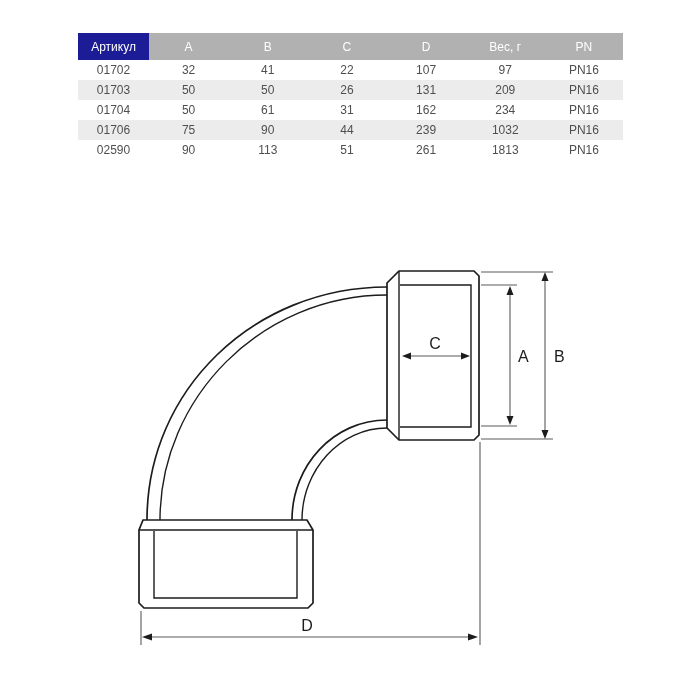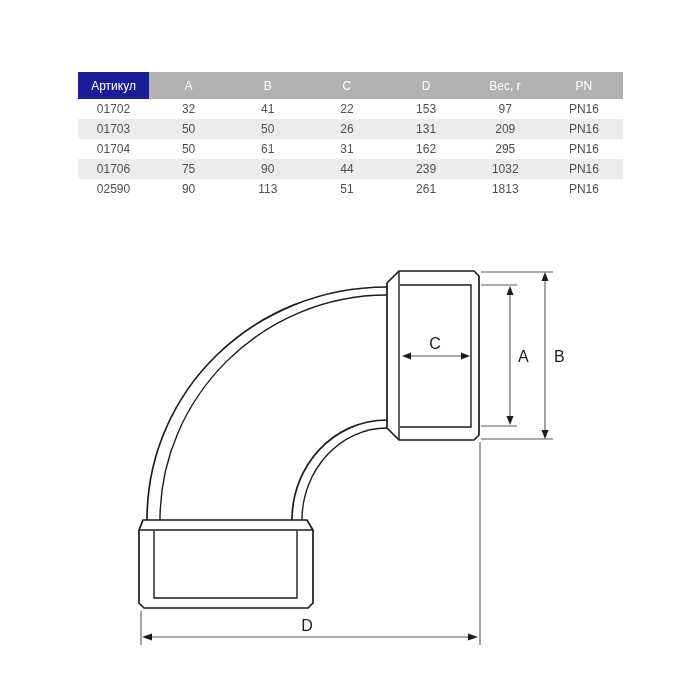--- a/index.html
+++ b/index.html
@@ -4,21 +4,21 @@
 <style>
   html,body{margin:0;padding:0;}
   body{
     width:700px;height:700px;position:relative;background:#ffffff;
     font-family:"Liberation Sans", sans-serif;overflow:hidden;
   }
   
   .spec-table-wrap{position:absolute;left:78px;top:33px;}
   table.spec{
     border-collapse:collapse;table-layout:fixed;width:545px;
-    font-size:12px;color:var(--body-text,#4f4f4f);margin-top:39px;
+    font-size:12px;color:var(--body-text,#4f4f4f);
   }
   table.spec th{
     height:27px;font-weight:400;font-size:12px;text-align:center;vertical-align:middle;
     background:var(--header-bg,#b1b1b1);color:#ffffff;padding:0;
   }
   table.spec th.article{background:var(--header-article-bg,#1c1c96);color:#ffffff;}
   table.spec td{
     height:20px;text-align:center;vertical-align:middle;padding:0;line-height:20px;
   }
   table.spec tbody tr:nth-child(even) td{background:var(--row-stripe,#ececec);}
@@ -60,40 +60,40 @@
           <th>Вес, г</th>
           <th>PN</th>
         </tr>
     </thead>
     <tbody>
         <tr>
           <td>01702</td>
           <td>32</td>
           <td>41</td>
           <td>22</td>
-          <td>153</td>
+          <td>107</td>
           <td>97</td>
           <td>PN16</td>
         </tr>
         <tr>
           <td>01703</td>
           <td>50</td>
           <td>50</td>
           <td>26</td>
           <td>131</td>
           <td>209</td>
           <td>PN16</td>
         </tr>
         <tr>
           <td>01704</td>
           <td>50</td>
           <td>61</td>
           <td>31</td>
           <td>162</td>
-          <td>295</td>
+          <td>234</td>
           <td>PN16</td>
         </tr>
         <tr>
           <td>01706</td>
           <td>75</td>
           <td>90</td>
           <td>44</td>
           <td>239</td>
           <td>1032</td>
           <td>PN16</td>

